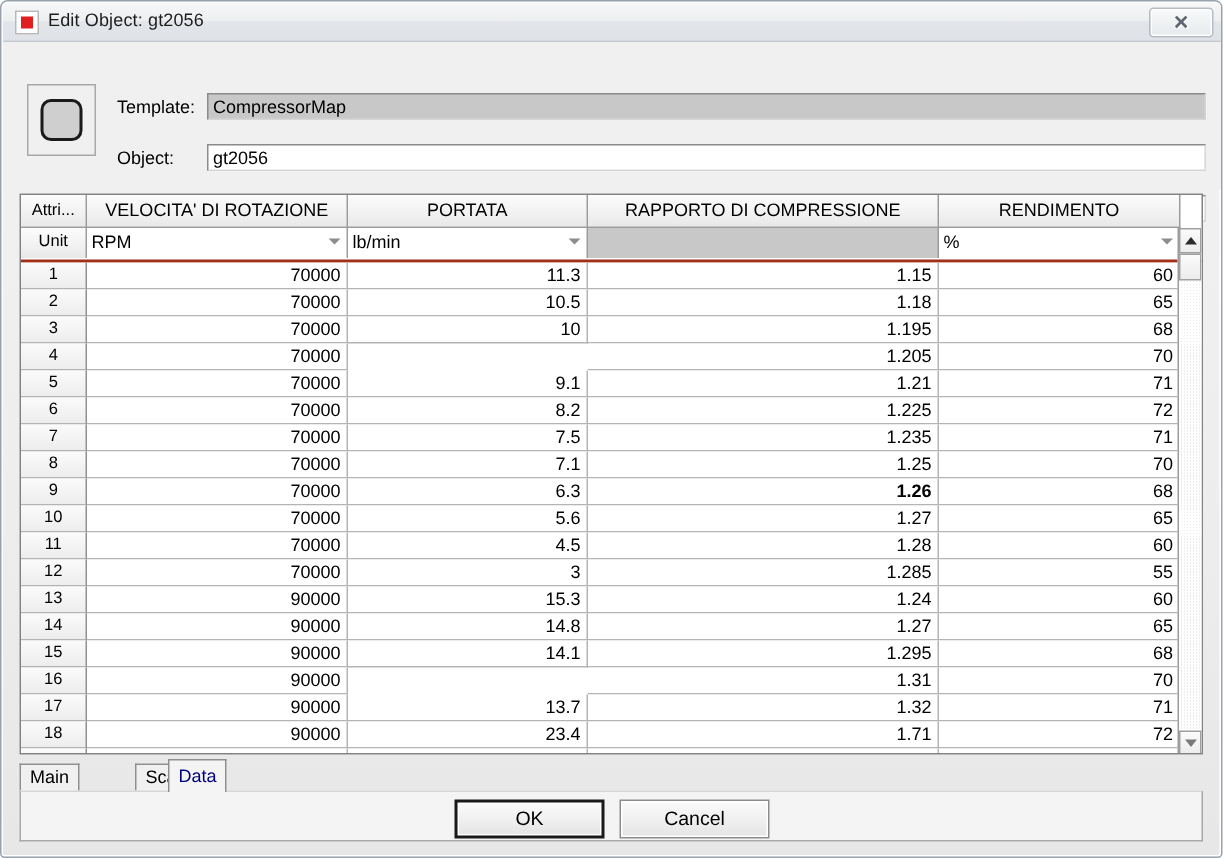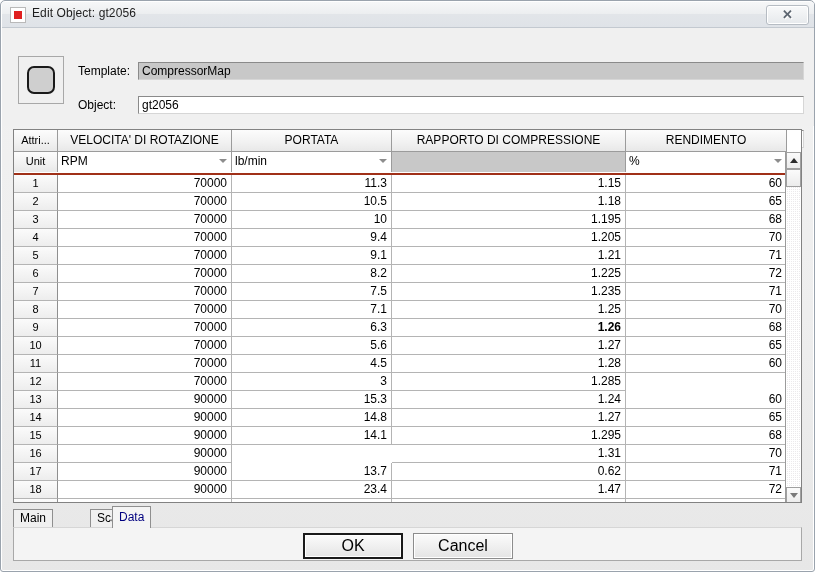--- a/index.html
+++ b/index.html
@@ -312,21 +312,21 @@
     box-sizing: border-box;
   }
 
   
   .dlg-button {
     position: absolute;
     height: 26px;
     box-sizing: border-box;
     background: linear-gradient(to bottom, #fbfbfb 0%, #f0f0f0 50%, #e4e4e4 100%);
     border: 1px solid #8c8c8c;
-    font-size: 16px;
+    font-size: 13px;
     color: #000000;
     text-align: center;
     line-height: 24px;
     box-shadow: inset 0 0 0 1px #ffffff;
   }
   #btn-ok {
     left: 302px; top: 532px; width: 100px;
     border: 2px solid #1a1a1a;
     box-shadow: inset 0 0 0 1px #ffffff;
     line-height: 22px;
@@ -399,21 +399,20 @@
         <div class="grid-row">
           <div class="cell rowhdr" style="left: 0px; width: 44px;">3</div>
           <div class="cell" style="left: 44px; width: 174px;">70000</div>
           <div class="cell" style="left: 218px; width: 160px;">10</div>
           <div class="cell" style="left: 378px; width: 234px;">1.195</div>
           <div class="cell" style="left: 612px; width: 161px;">68</div>
         </div>
         <div class="grid-row">
           <div class="cell rowhdr" style="left: 0px; width: 44px;">4</div>
           <div class="cell" style="left: 44px; width: 174px;">70000</div>
-          <div class="cell" style="left: 218px; width: 160px;">9.4</div>
           <div class="cell" style="left: 378px; width: 234px;">1.205</div>
           <div class="cell" style="left: 612px; width: 161px;">70</div>
         </div>
         <div class="grid-row">
           <div class="cell rowhdr" style="left: 0px; width: 44px;">5</div>
           <div class="cell" style="left: 44px; width: 174px;">70000</div>
           <div class="cell" style="left: 218px; width: 160px;">9.1</div>
           <div class="cell" style="left: 378px; width: 234px;">1.21</div>
           <div class="cell" style="left: 612px; width: 161px;">71</div>
         </div>
@@ -457,20 +456,21 @@
           <div class="cell" style="left: 44px; width: 174px;">70000</div>
           <div class="cell" style="left: 218px; width: 160px;">4.5</div>
           <div class="cell" style="left: 378px; width: 234px;">1.28</div>
           <div class="cell" style="left: 612px; width: 161px;">60</div>
         </div>
         <div class="grid-row">
           <div class="cell rowhdr" style="left: 0px; width: 44px;">12</div>
           <div class="cell" style="left: 44px; width: 174px;">70000</div>
           <div class="cell" style="left: 218px; width: 160px;">3</div>
           <div class="cell" style="left: 378px; width: 234px;">1.285</div>
+          <div class="cell" style="left: 612px; width: 161px;">55</div>
         </div>
         <div class="grid-row">
           <div class="cell rowhdr" style="left: 0px; width: 44px;">13</div>
           <div class="cell" style="left: 44px; width: 174px;">90000</div>
           <div class="cell" style="left: 218px; width: 160px;">15.3</div>
           <div class="cell" style="left: 378px; width: 234px;">1.24</div>
           <div class="cell" style="left: 612px; width: 161px;">60</div>
         </div>
         <div class="grid-row">
           <div class="cell rowhdr" style="left: 0px; width: 44px;">14</div>
@@ -489,28 +489,28 @@
         <div class="grid-row">
           <div class="cell rowhdr" style="left: 0px; width: 44px;">16</div>
           <div class="cell" style="left: 44px; width: 174px;">90000</div>
           <div class="cell" style="left: 378px; width: 234px;">1.31</div>
           <div class="cell" style="left: 612px; width: 161px;">70</div>
         </div>
         <div class="grid-row">
           <div class="cell rowhdr" style="left: 0px; width: 44px;">17</div>
           <div class="cell" style="left: 44px; width: 174px;">90000</div>
           <div class="cell" style="left: 218px; width: 160px;">13.7</div>
-          <div class="cell" style="left: 378px; width: 234px;">0.62</div>
+          <div class="cell" style="left: 378px; width: 234px;">1.32</div>
           <div class="cell" style="left: 612px; width: 161px;">71</div>
         </div>
         <div class="grid-row">
           <div class="cell rowhdr" style="left: 0px; width: 44px;">18</div>
           <div class="cell" style="left: 44px; width: 174px;">90000</div>
           <div class="cell" style="left: 218px; width: 160px;">23.4</div>
-          <div class="cell" style="left: 378px; width: 234px;">1.47</div>
+          <div class="cell" style="left: 378px; width: 234px;">1.71</div>
           <div class="cell" style="left: 612px; width: 161px;">72</div>
         </div>
         <div class="grid-row">
           <div class="cell rowhdr" style="left: 0px; width: 44px;">19</div>
           <div class="cell" style="left: 44px; width: 174px;">90000</div>
           <div class="cell" style="left: 218px; width: 160px;">12.8</div>
           <div class="cell" style="left: 378px; width: 234px;">1.35</div>
           <div class="cell" style="left: 612px; width: 161px;">72</div>
         </div>
       </div>

